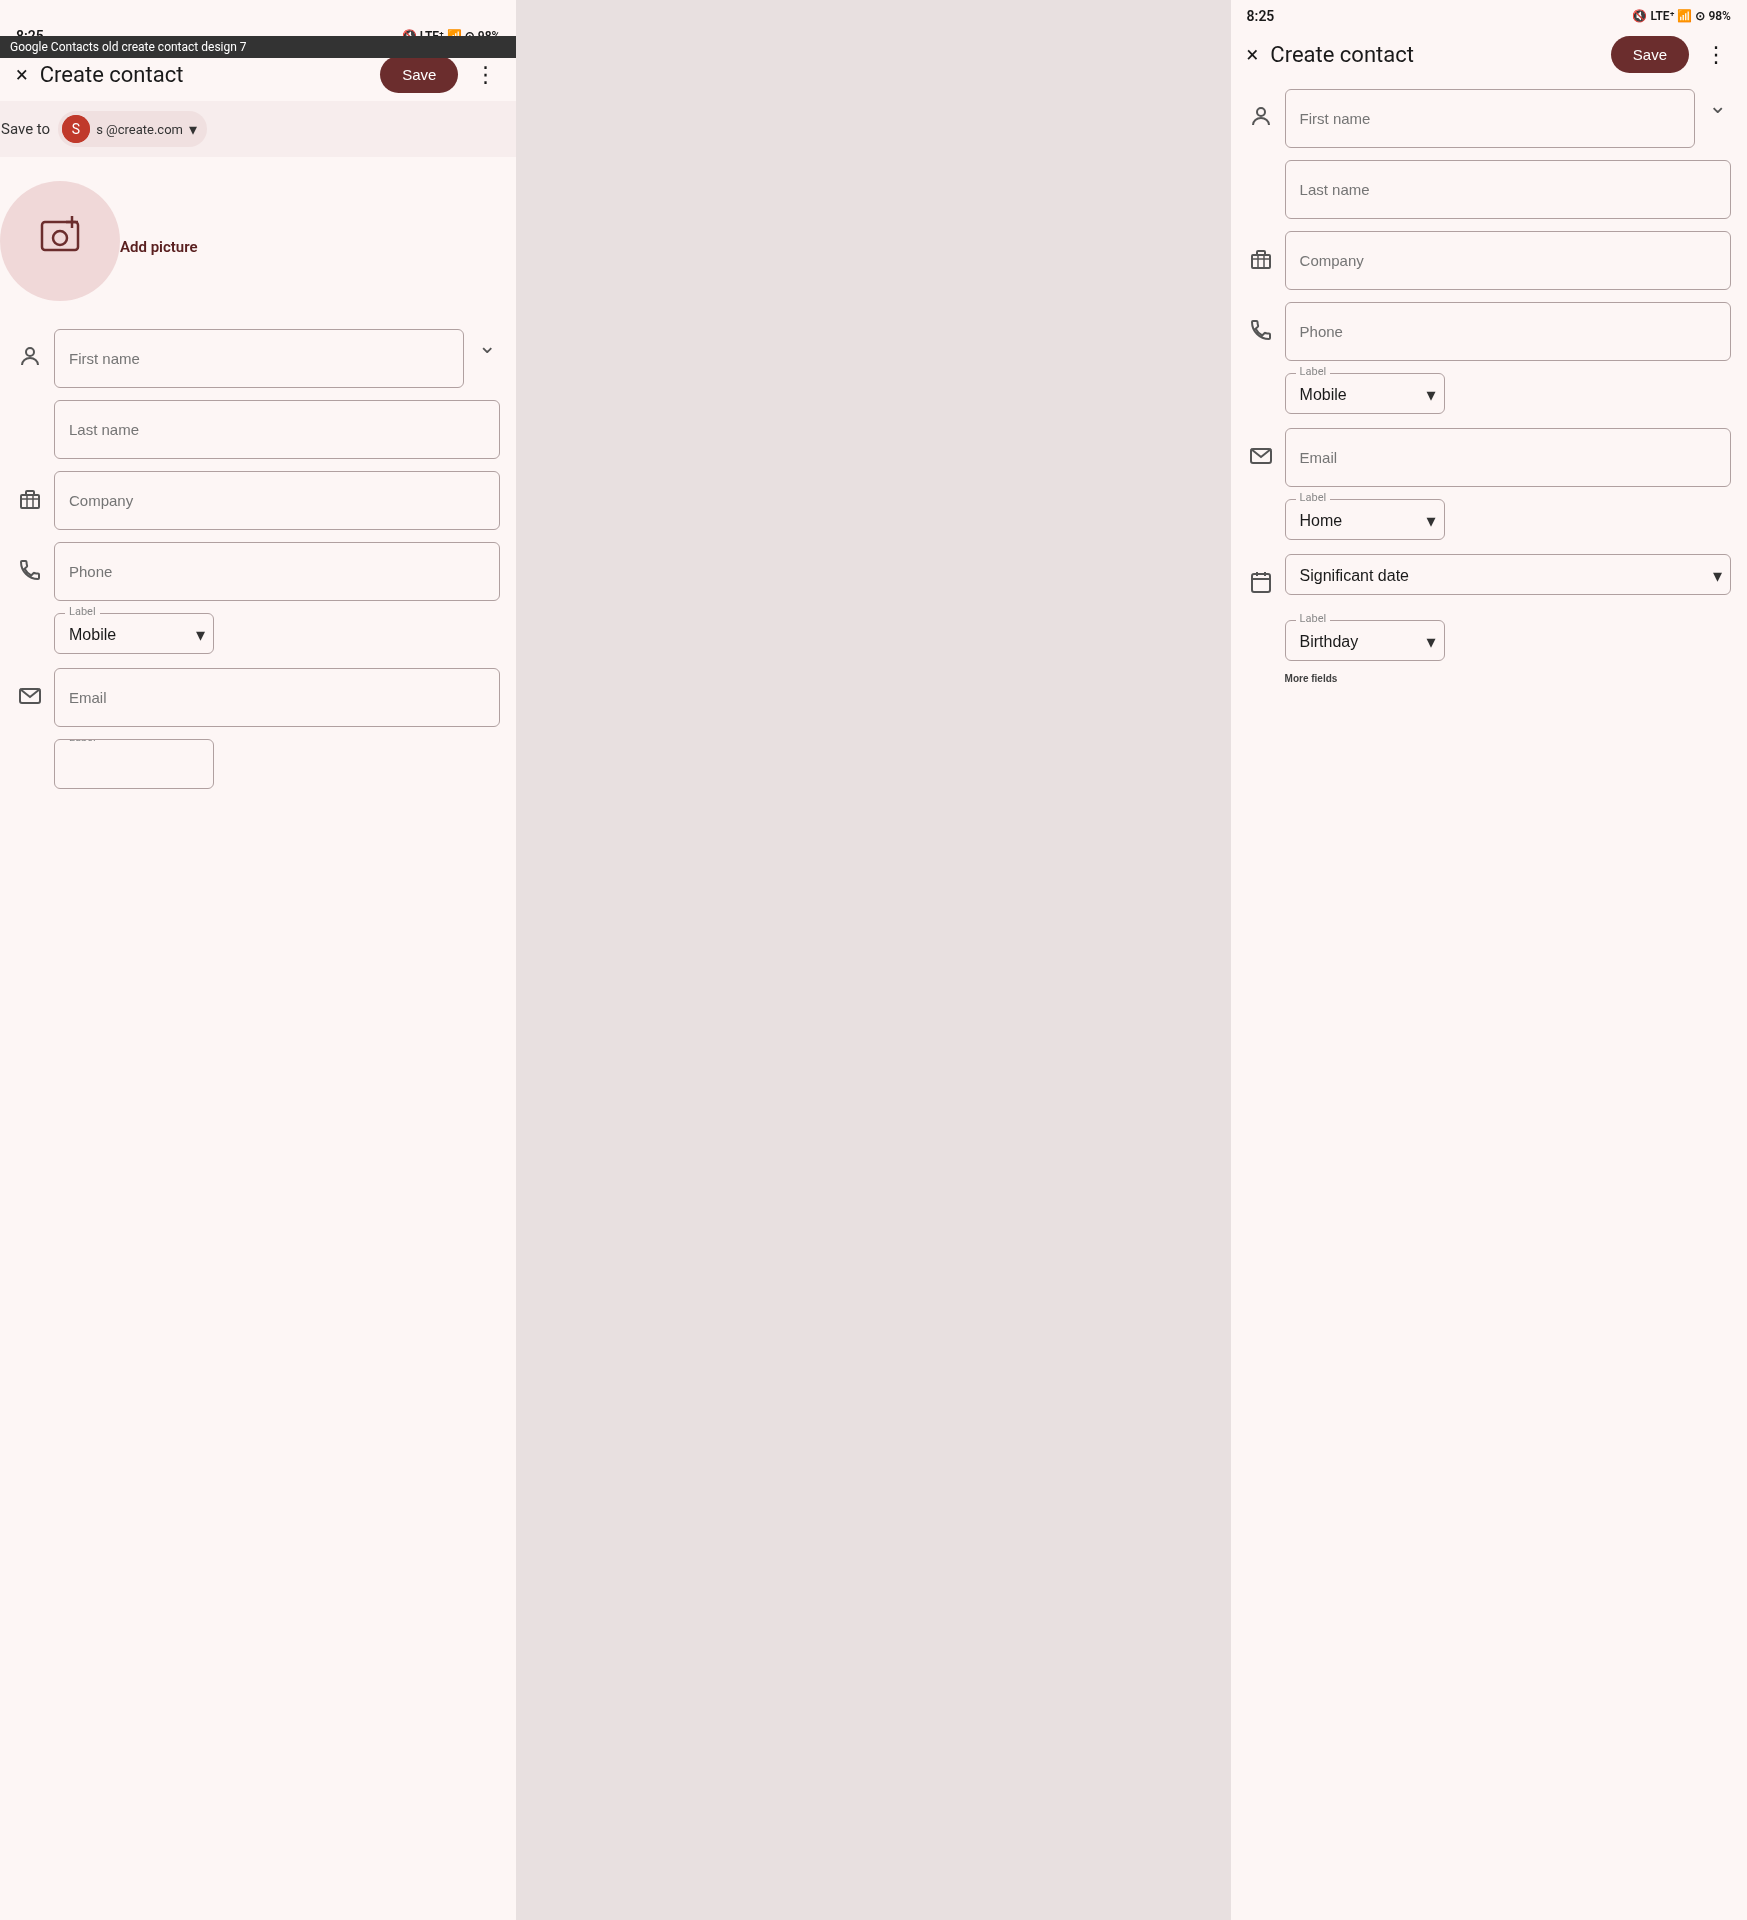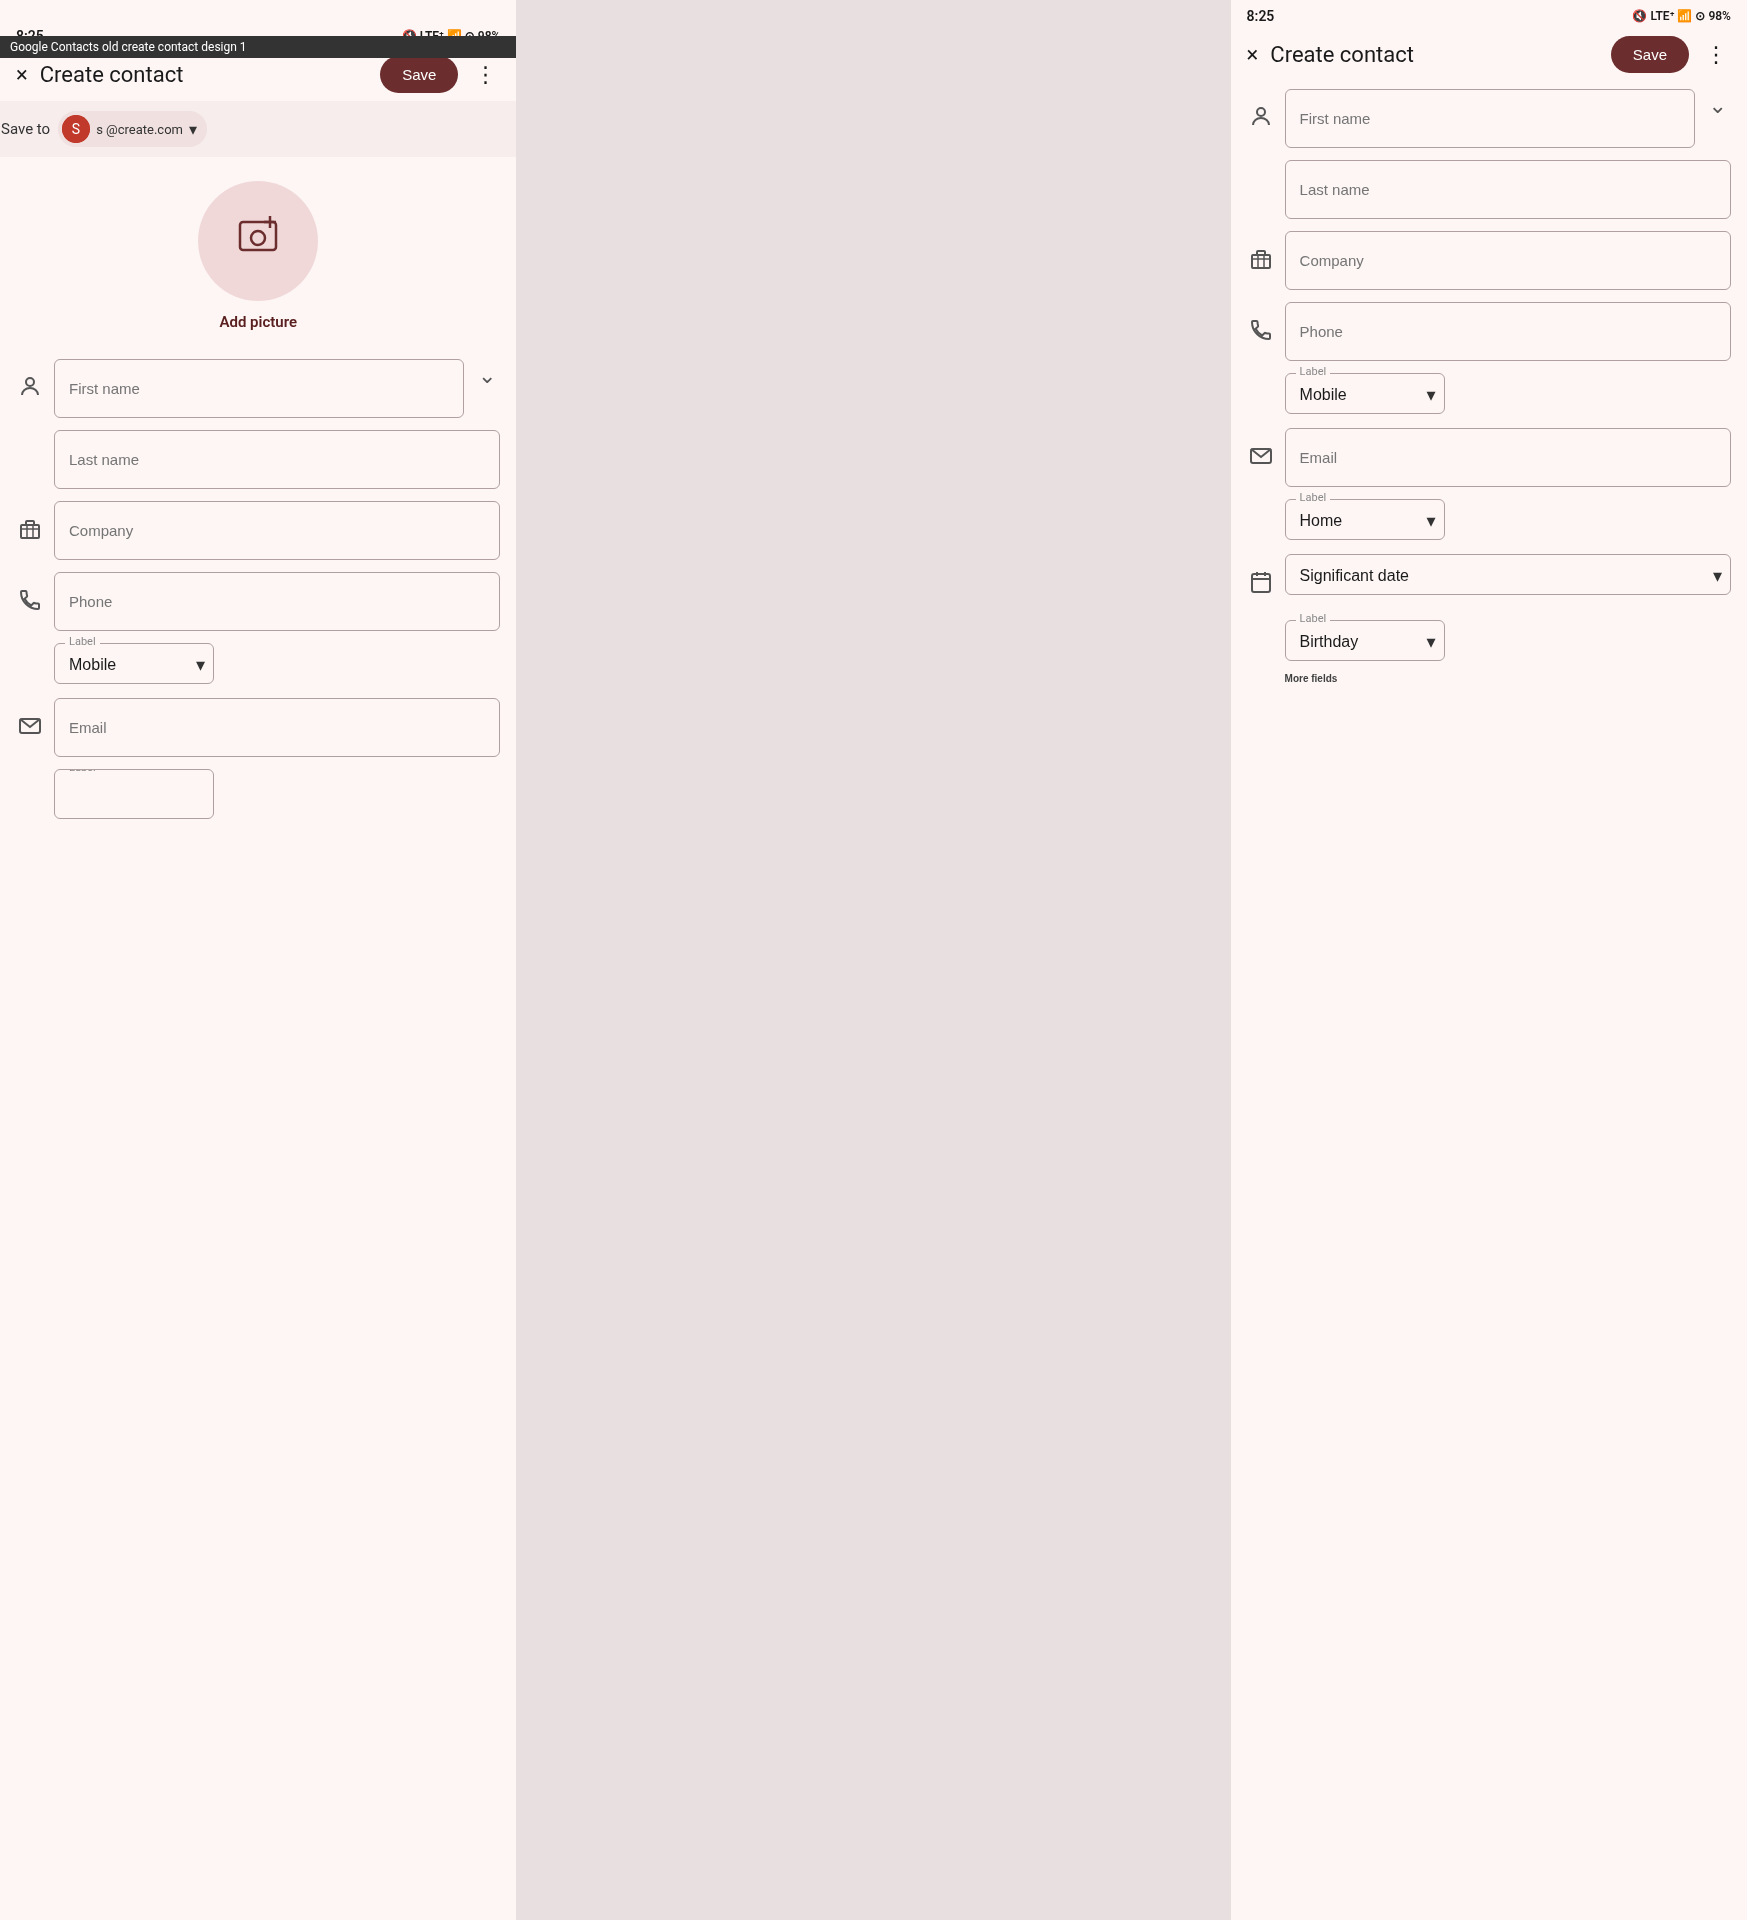--- a/index.html
+++ b/index.html
@@ -124,21 +124,21 @@
       color: #333;
     }
 
     .dropdown-arrow {
       font-size: 16px;
       color: #333;
     }
 
     .photo-section {
       display: flex;
-      flex-direction: column;
+      flex-direction: row;
       align-items: center;
       padding: 24px 0 20px;
     }
 
     .photo-circle {
       width: 120px;
       height: 120px;
       border-radius: 50%;
       background: #f0d8d8;
       display: flex;
@@ -297,21 +297,21 @@
       min-height: 1920px;
       background: #e8e0e0;
     }
   </style>
 </head>
 <body>
 
 <div class="phone-screen">
 
   <div class="tooltip-bar">
-    <span>Google Contacts old create contact design 1</span>
+    <span>Google Contacts old create contact design 7</span>
   </div>
 
   <div class="status-bar" style="margin-top:20px;">
     <span>8:25</span>
     <div class="status-bar-icons">
       <span>🔇 LTE⁺ 📶 ⊙ 98%</span>
     </div>
   </div>
 
   <div class="top-bar">

